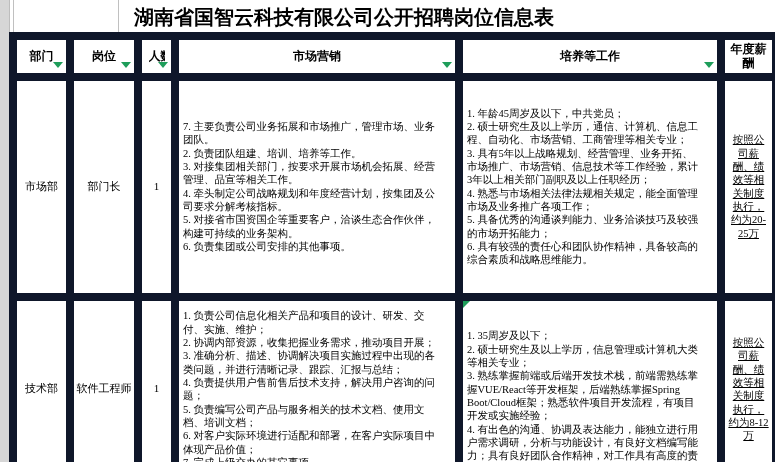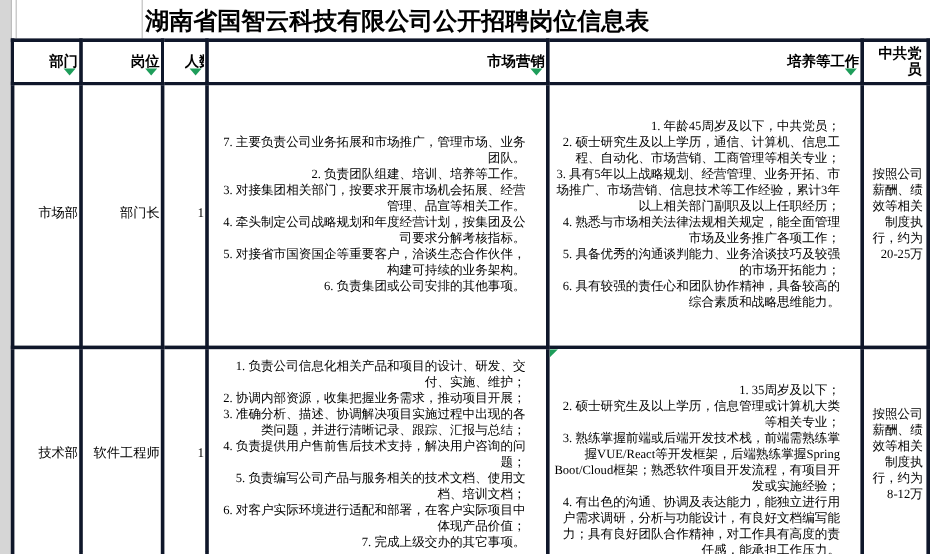--- a/index.html
+++ b/index.html
@@ -14,45 +14,45 @@
   .gutter{position:absolute;left:0;top:0;width:9px;height:462px;background:#d6d6d6;border-right:1px solid #bdbdbd;}
 
   
   .gridline-v{position:absolute;top:0;width:1px;height:32px;background:#c0c0c0;}
   .gl-a{left:13px;}
   .gl-b{left:118px;}
   .gridline-h-bottom{position:absolute;left:9px;top:459px;width:336px;height:1px;background:#c8c8c8;}
 
   
   .title{
-    position:absolute;left:121px;top:4px;width:640px;
+    position:absolute;left:134px;top:4px;width:640px;
     font-size:20px;font-weight:bold;letter-spacing:0px;white-space:nowrap;
   }
 
   
   table.sheet{
     position:absolute;left:9px;top:32px;width:763px;
     border-collapse:collapse;table-layout:fixed;
   }
   table.sheet td,table.sheet th{
-    border:3px solid #0f172a;overflow:hidden;text-align:right;
+    border:8px solid #0f172a;overflow:hidden;
   }
   th{
     position:relative;font-size:12px;font-weight:bold;text-align:center;
     padding:2px 1px;background:#fff;
   }
   td{font-size:10.5px;line-height:1.27;background:#fff;}
   .c-center{text-align:center;vertical-align:middle;font-size:11px;}
   .c-text{
     text-align:left;vertical-align:middle;white-space:pre-line;
     padding:2px 17px 2px 4px;
   }
   .c-salary{
     text-align:center;vertical-align:middle;white-space:normal;
-    padding:2px 3px;font-size:10.5px;
+    padding:2px 3px;font-size:10.5px;text-decoration:underline;
   }
   .hd-salary{padding:2px 4px;line-height:1.2;}
 
   
   .filter-arrow{
     position:absolute;right:3px;bottom:5px;width:0;height:0;cursor:pointer;
     border-left:5px solid transparent;border-right:5px solid transparent;
     border-top:6px solid #1e9d5a;
   }
   
@@ -102,21 +102,21 @@
       </th>
       <th>
         <span>市场营销</span>
         <span class="filter-arrow"></span>
       </th>
       <th>
         <span>培养等工作</span>
         <span class="filter-arrow"></span>
       </th>
       <th class="hd-salary">
-        <span>中共党员</span>
+        <span>年度薪酬</span>
       </th>
     </tr>
 
     <tr style="height:220px">
       <td class="c-center">市场部</td>
       <td class="c-center">部门长</td>
       <td class="c-center">1</td>
       <td class="c-text">7. 主要负责公司业务拓展和市场推广，管理市场、业务团队。
 2. 负责团队组建、培训、培养等工作。
 3. 对接集团相关部门，按要求开展市场机会拓展、经营管理、品宣等相关工作。

